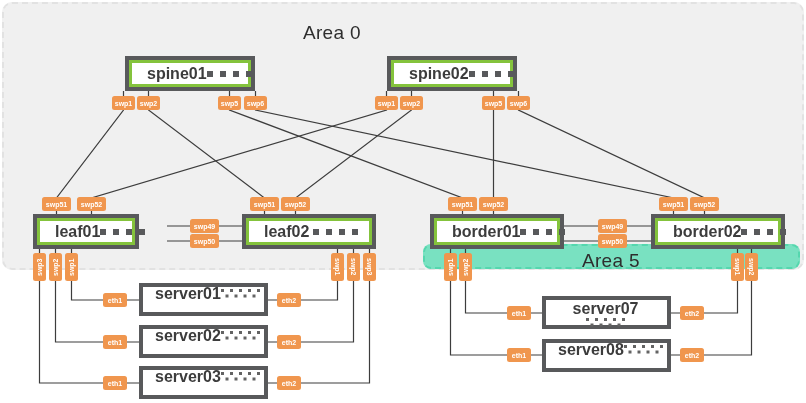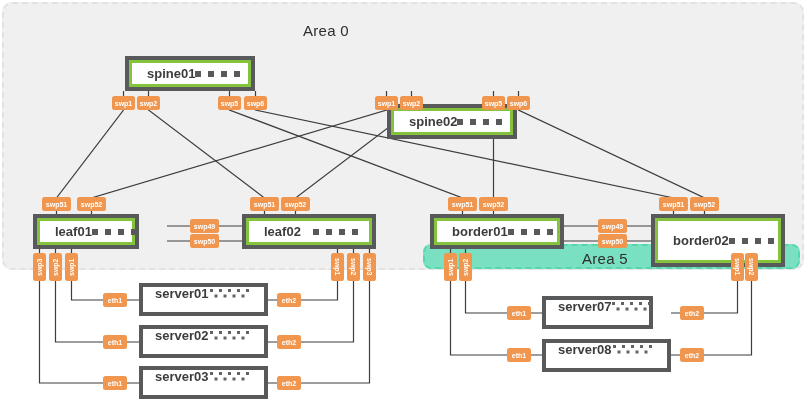--- a/index.html
+++ b/index.html
@@ -6,26 +6,26 @@
   #stage{
     position:relative;width:806px;height:403px;overflow:hidden;
     font-family:"Liberation Sans","DejaVu Sans",sans-serif;
     --frame:#58595b; --green:#84c33c; --orange:#f0964e;
     --link:#3d3d3d; --area0fill:#f0f0f0; --area0line:#e2e2e2;
     --area1fill:#79e1c1; --area1line:#55d7ae; --text:#3c3c3c;
   }
   .region{position:absolute;box-sizing:border-box;border-radius:10px;}
   #area0{background:var(--area0fill);border:2px dashed var(--area0line);z-index:0;}
   #area1{background:var(--area1fill);border:2px dashed var(--area1line);border-radius:8px;z-index:1;}
-  .area-label{position:absolute;z-index:2;font-size:15px;color:#2e2e2e;letter-spacing:.3px;z-index:5;}
+  .area-label{position:absolute;z-index:2;font-size:19px;color:#2e2e2e;letter-spacing:.3px;z-index:5;}
   #links-svg{position:absolute;left:0;top:0;z-index:2;}
   .switch-outer{position:absolute;z-index:3;box-sizing:border-box;background:var(--green);border:4px solid var(--frame);}
   .switch-inner{position:absolute;inset:3px;background:#ffffff;display:flex;align-items:center;justify-content:space-between;padding:0 10px 0 15px;box-sizing:border-box;}
   .server-box{position:absolute;z-index:3;box-sizing:border-box;background:#ffffff;border:4px solid var(--frame);display:flex;align-items:center;justify-content:space-between;padding:0 14px 12px 12px;}
-  .dev-label{font-size:13px;font-weight:bold;color:var(--text);white-space:nowrap;}
+  .dev-label{font-size:16px;font-weight:bold;color:var(--text);white-space:nowrap;}
   .port{position:absolute;z-index:4;background:var(--orange);color:#fff;font-size:7px;font-weight:bold;
         display:flex;align-items:center;justify-content:center;border-radius:2.5px;box-sizing:border-box;line-height:1;}
   .port.vu{writing-mode:vertical-rl;transform:rotate(180deg);}
   .port.vd{writing-mode:vertical-rl;}
   .leds,.dots{flex:none;}
 </style>
 </head>
 <body>
 
 <div id="stage" style="--frame: #58595b; --green: #84c33c; --orange: #f0964e; --link: #3d3d3d; --area0fill: #f0f0f0; --area0line: #e2e2e2; --area1fill: #79e1c1; --area1line: #55d7ae; --text: #3c3c3c;">
@@ -62,21 +62,21 @@
         <div class="switch-inner">
           <span class="dev-label">spine01</span>
           <svg width="46" height="6" class="leds">
             <rect x="0" y="0" width="6" height="6" fill="var(--frame)"></rect>
             <rect x="13" y="0" width="6" height="6" fill="var(--frame)"></rect>
             <rect x="26" y="0" width="6" height="6" fill="var(--frame)"></rect>
             <rect x="39" y="0" width="6" height="6" fill="var(--frame)"></rect>
           </svg>
         </div>
       </div>
-      <div class="switch-outer" style="left: 387px; top: 56px; width: 130px; height: 35px; margin-top: 48px;">
+      <div class="switch-outer" style="left: 387px; top: 56px; width: 130px; height: 35px;">
         <div class="switch-inner">
           <span class="dev-label">spine02</span>
           <svg width="46" height="6" class="leds">
             <rect x="0" y="0" width="6" height="6" fill="var(--frame)"></rect>
             <rect x="13" y="0" width="6" height="6" fill="var(--frame)"></rect>
             <rect x="26" y="0" width="6" height="6" fill="var(--frame)"></rect>
             <rect x="39" y="0" width="6" height="6" fill="var(--frame)"></rect>
           </svg>
         </div>
       </div>
@@ -106,21 +106,21 @@
         <div class="switch-inner">
           <span class="dev-label">border01</span>
           <svg width="46" height="6" class="leds">
             <rect x="0" y="0" width="6" height="6" fill="var(--frame)"></rect>
             <rect x="13" y="0" width="6" height="6" fill="var(--frame)"></rect>
             <rect x="26" y="0" width="6" height="6" fill="var(--frame)"></rect>
             <rect x="39" y="0" width="6" height="6" fill="var(--frame)"></rect>
           </svg>
         </div>
       </div>
-      <div class="switch-outer" style="left: 651px; top: 214px; width: 134px; height: 53px;">
+      <div class="switch-outer" style="left: 651px; top: 214px; width: 134px; height: 35px;">
         <div class="switch-inner">
           <span class="dev-label">border02</span>
           <svg width="46" height="6" class="leds">
             <rect x="0" y="0" width="6" height="6" fill="var(--frame)"></rect>
             <rect x="13" y="0" width="6" height="6" fill="var(--frame)"></rect>
             <rect x="26" y="0" width="6" height="6" fill="var(--frame)"></rect>
             <rect x="39" y="0" width="6" height="6" fill="var(--frame)"></rect>
           </svg>
         </div>
       </div>
@@ -159,21 +159,21 @@
           <rect x="9" y="0" width="3" height="3" fill="#636363"></rect>
           <rect x="18" y="0" width="3" height="3" fill="#636363"></rect>
           <rect x="27" y="0" width="3" height="3" fill="#636363"></rect>
           <rect x="36" y="0" width="3" height="3" fill="#636363"></rect>
           <rect x="4.5" y="5.5" width="3" height="3" fill="#636363"></rect>
           <rect x="13.5" y="5.5" width="3" height="3" fill="#636363"></rect>
           <rect x="22.5" y="5.5" width="3" height="3" fill="#636363"></rect>
           <rect x="31.5" y="5.5" width="3" height="3" fill="#636363"></rect>
         </svg>
       </div>
-      <div class="server-box" style="left: 542px; top: 296px; width: 111px; height: 33px;">
+      <div class="server-box" style="left: 542px; top: 296px; width: 129px; height: 33px; flex-direction: column;">
         <span class="dev-label">server07</span>
         <svg width="40" height="9" class="dots">
           <rect x="0" y="0" width="3" height="3" fill="#636363"></rect>
           <rect x="9" y="0" width="3" height="3" fill="#636363"></rect>
           <rect x="18" y="0" width="3" height="3" fill="#636363"></rect>
           <rect x="27" y="0" width="3" height="3" fill="#636363"></rect>
           <rect x="36" y="0" width="3" height="3" fill="#636363"></rect>
           <rect x="4.5" y="5.5" width="3" height="3" fill="#636363"></rect>
           <rect x="13.5" y="5.5" width="3" height="3" fill="#636363"></rect>
           <rect x="22.5" y="5.5" width="3" height="3" fill="#636363"></rect>

